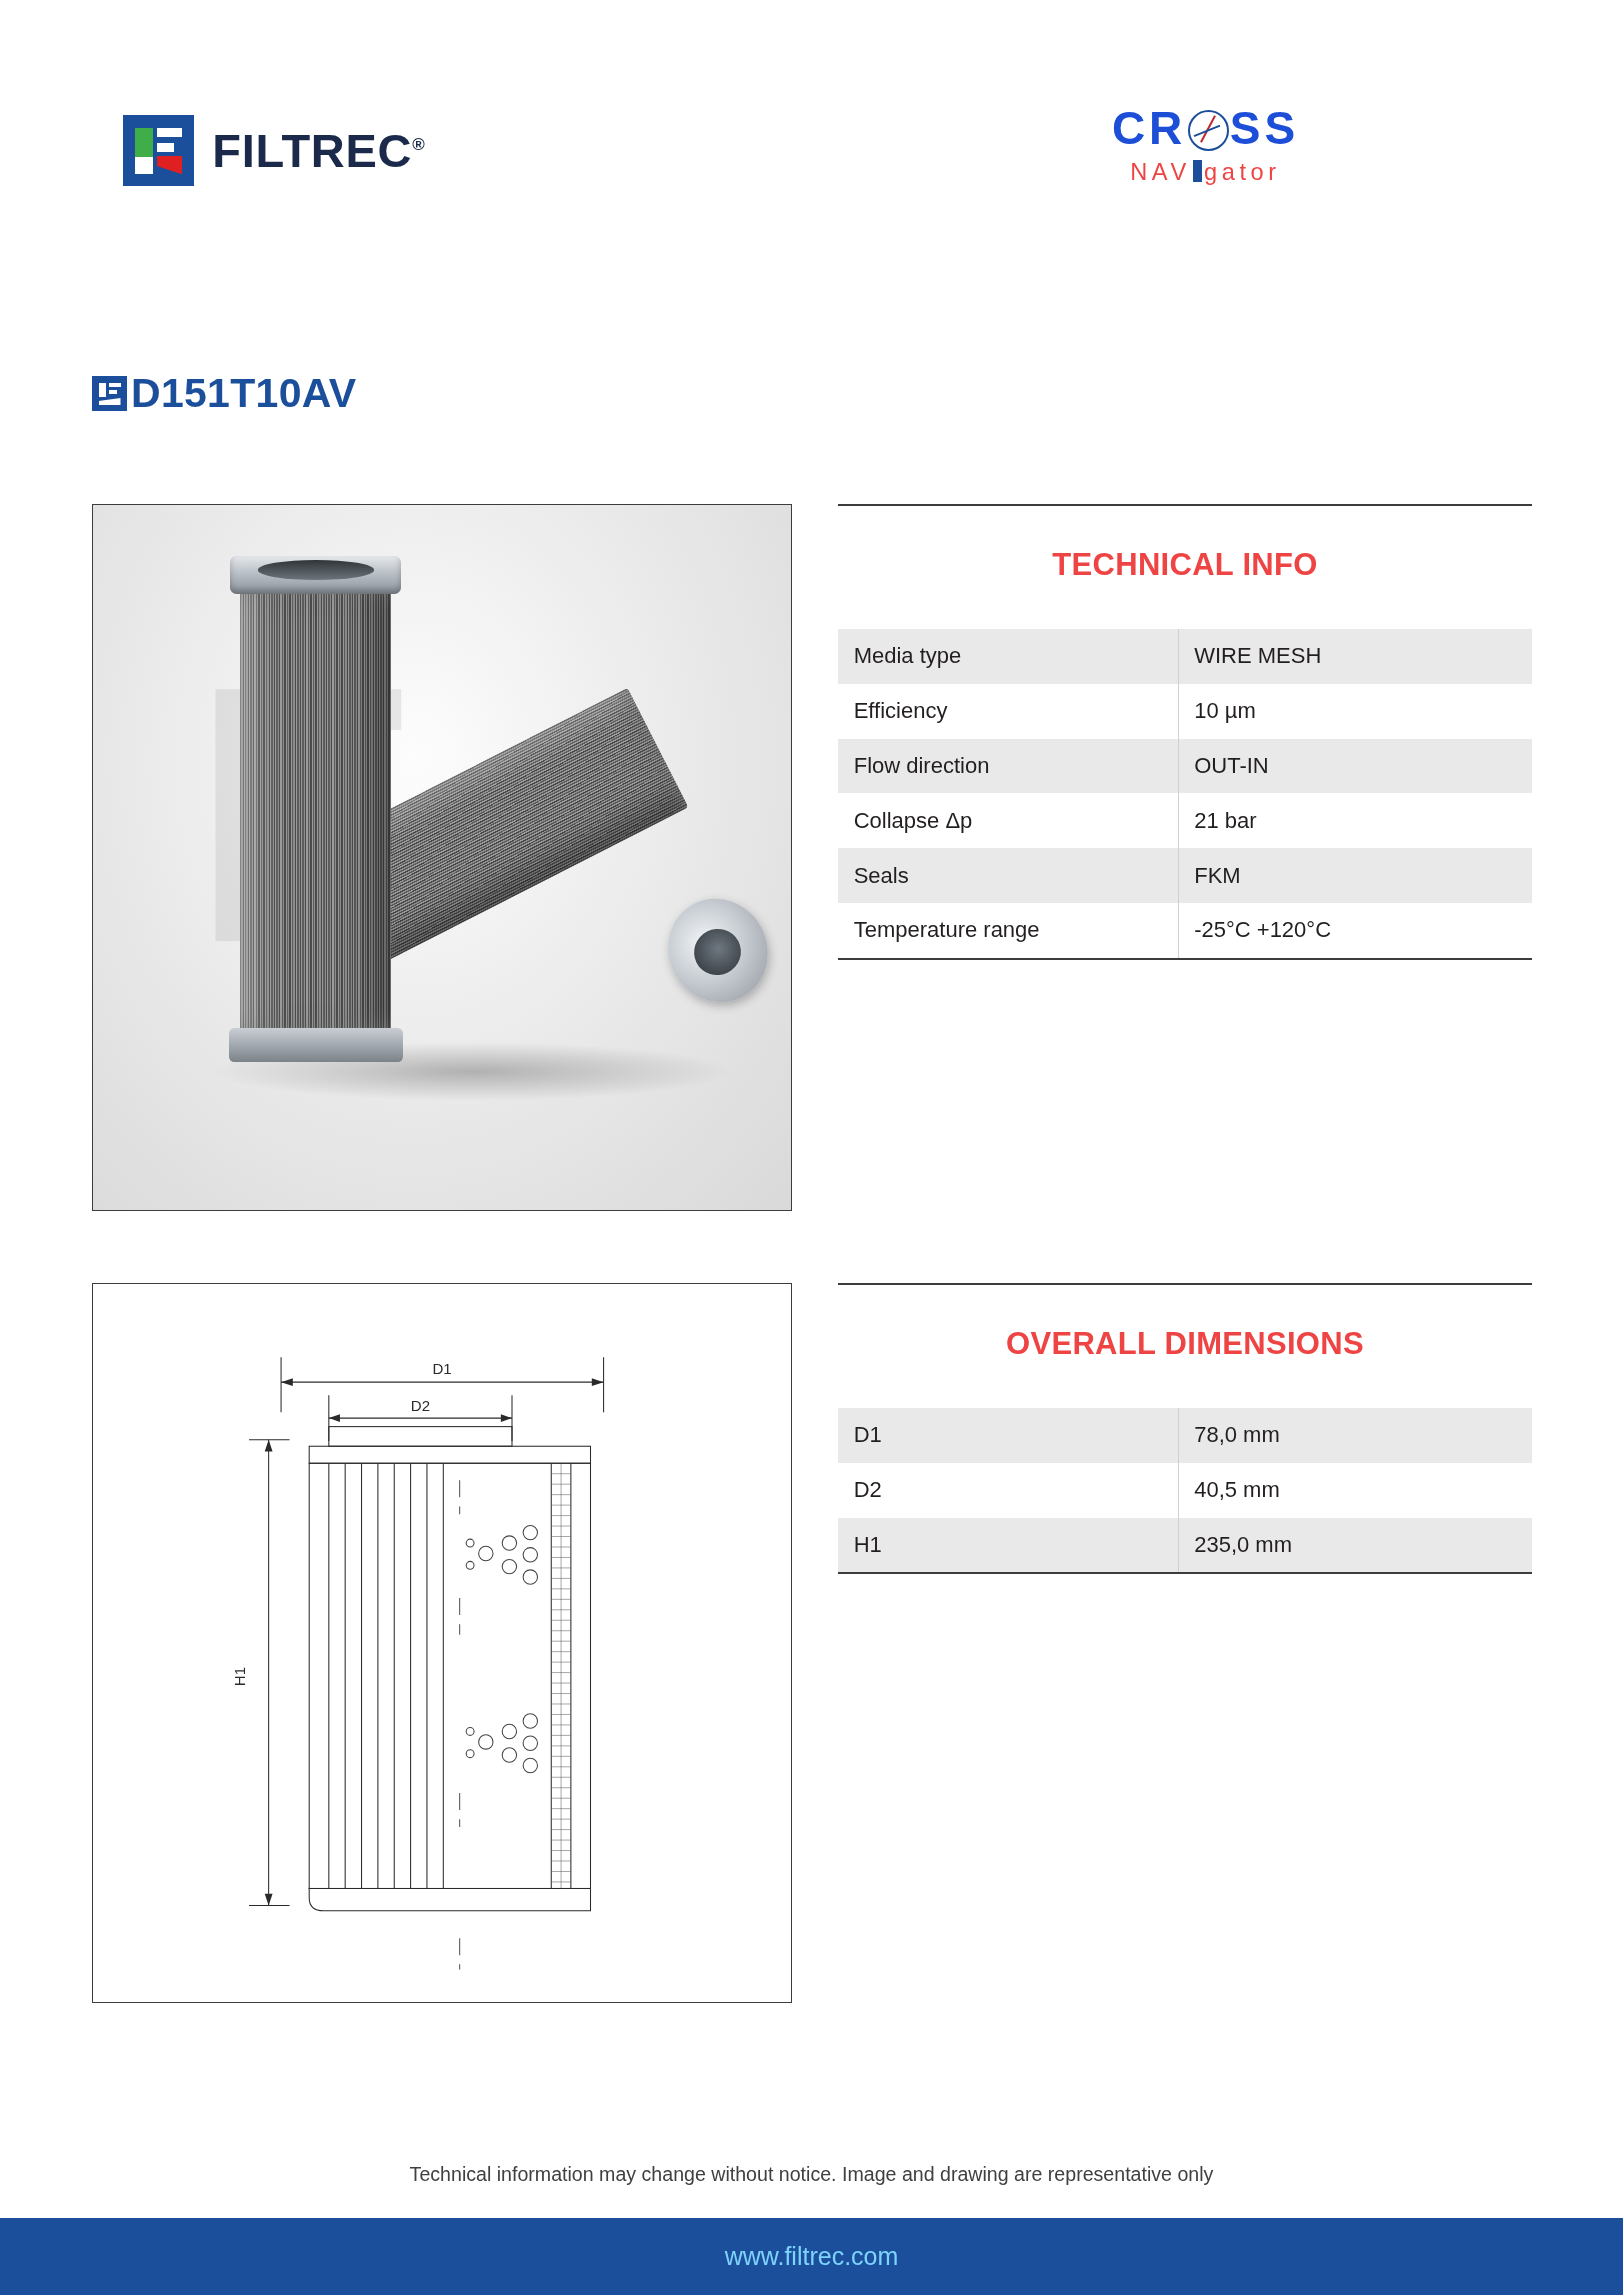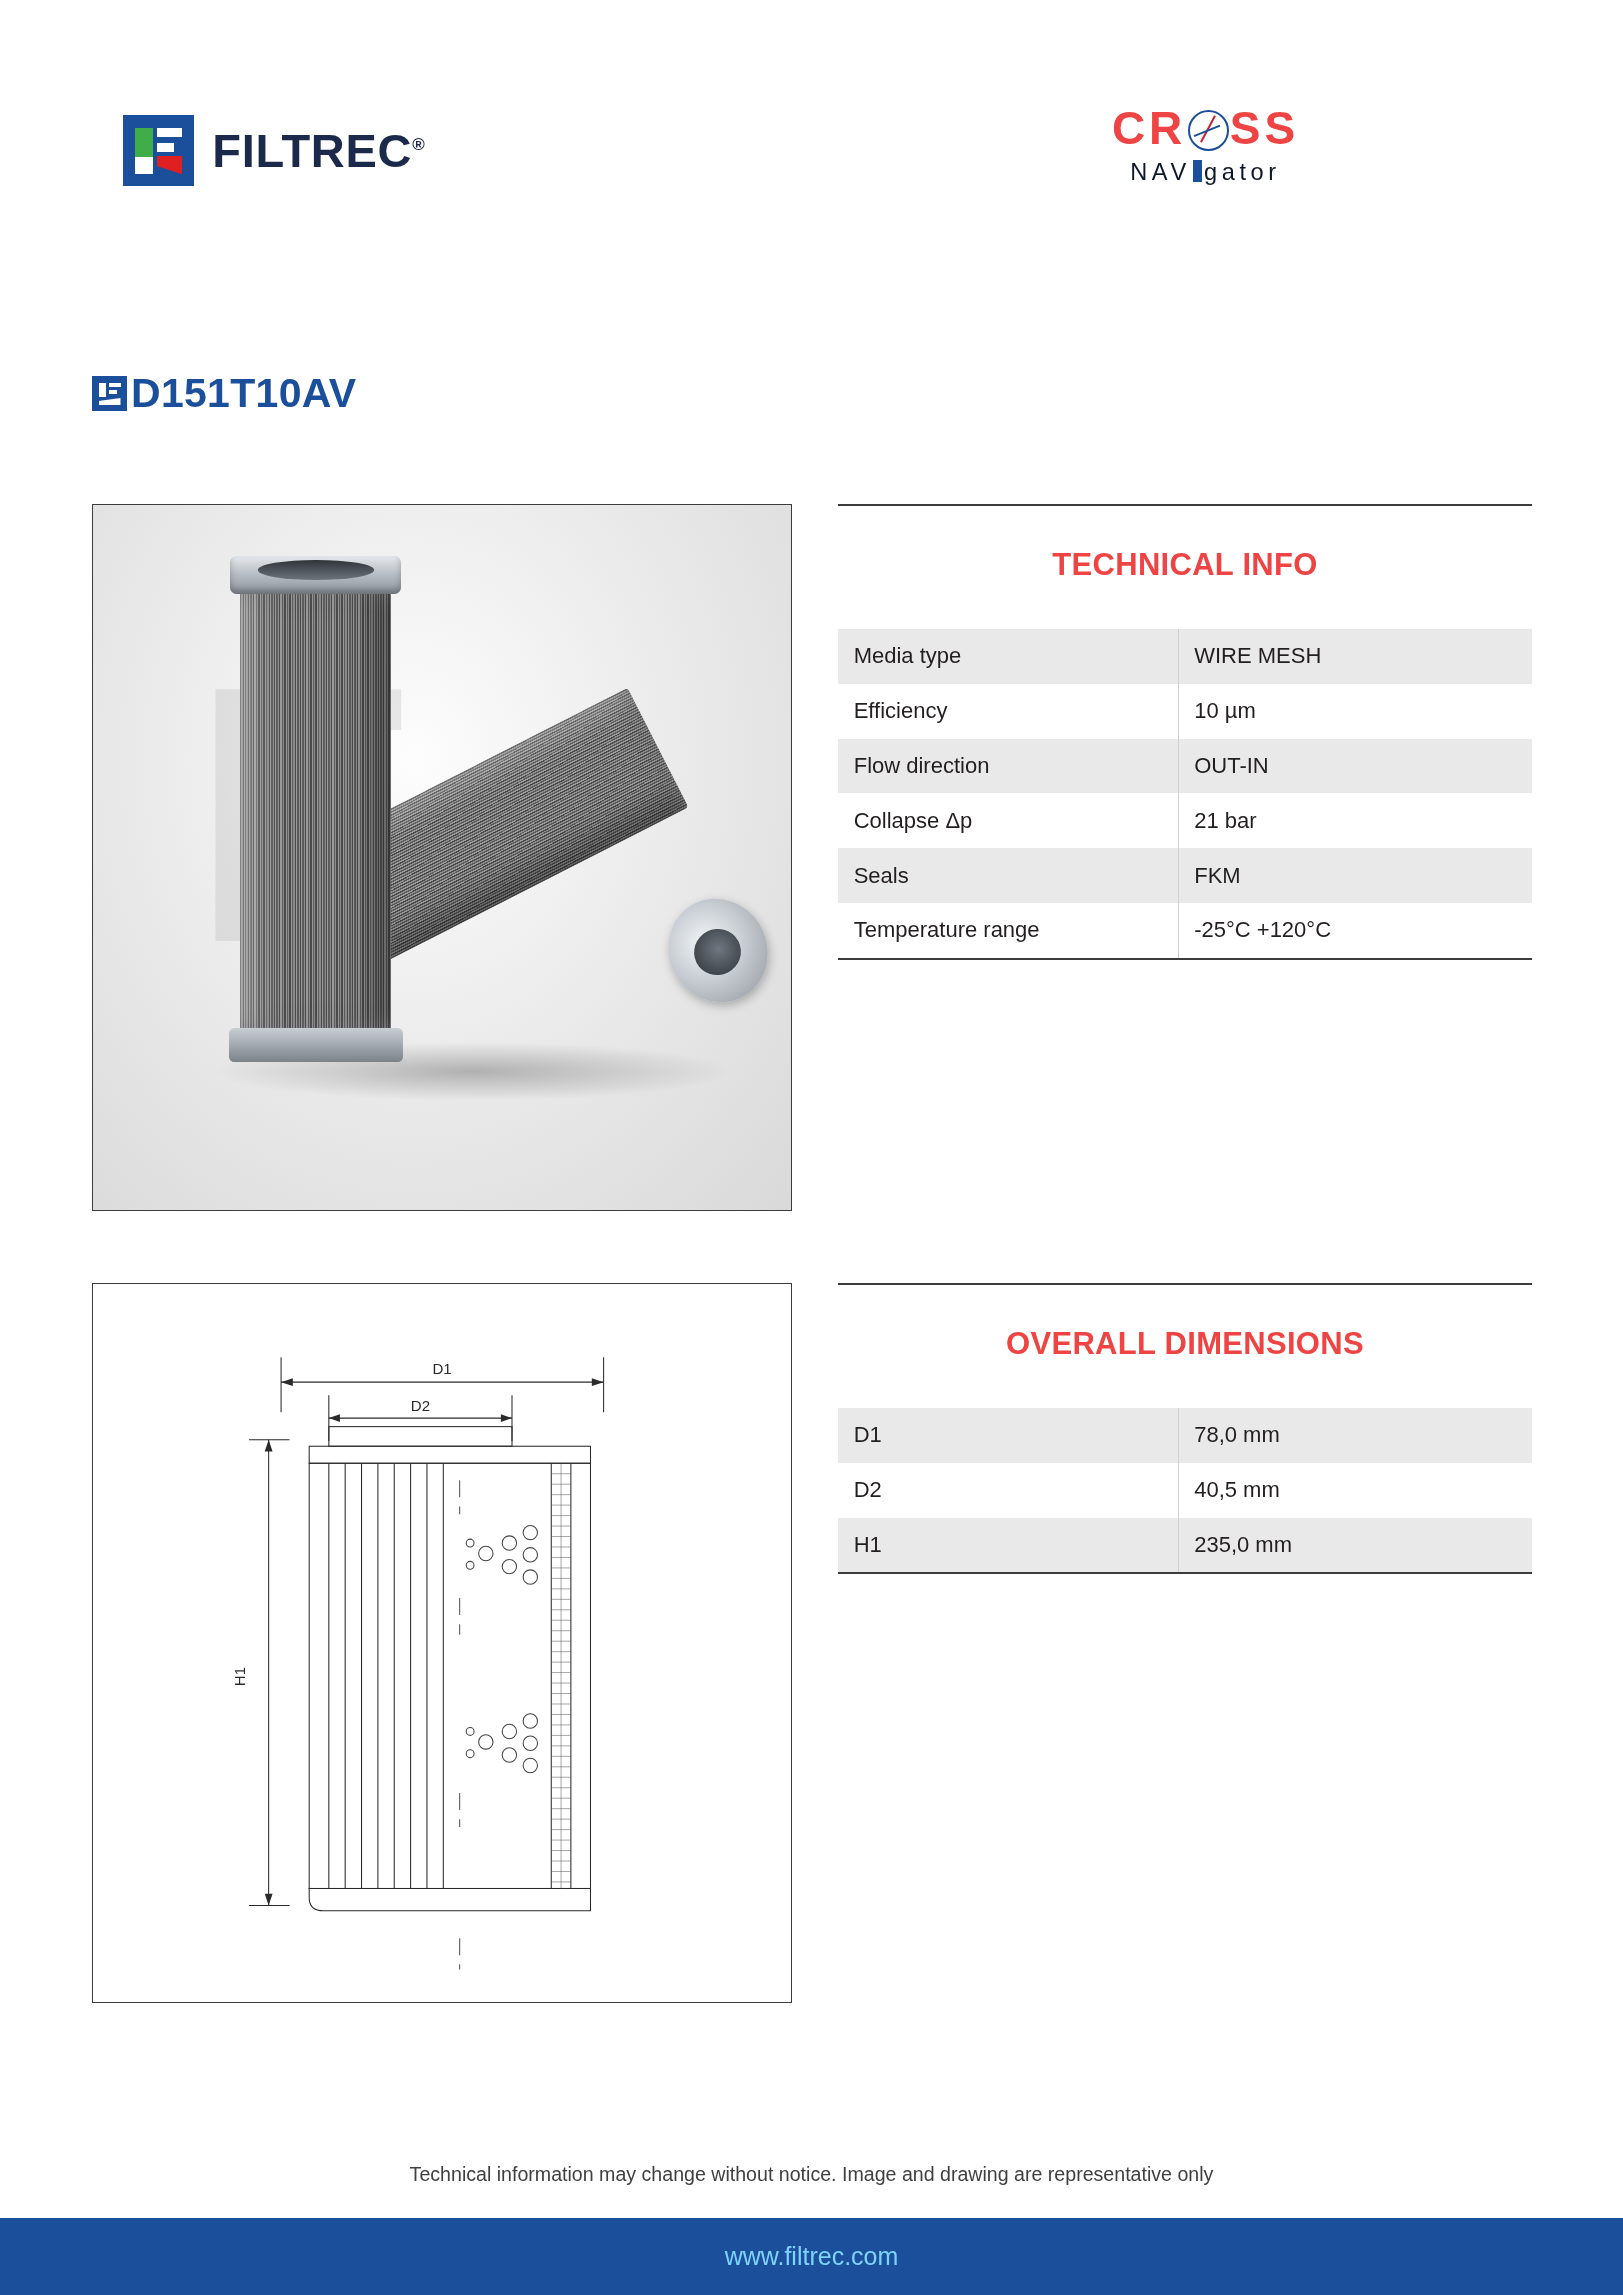--- a/index.html
+++ b/index.html
@@ -87,29 +87,29 @@
     position: absolute;
     right: 118px;
     top: 105px;
     width: 275px;
     text-align: center;
   }
   .cross-nav .cross-line {
     font-size: 46px;
     font-weight: bold;
     letter-spacing: 3.9px;
-    color: #ef4444;
+    color: #1d4ed8;
     line-height: 1;
     position: relative;
     display: inline-block;
   }
   .cross-nav .nav-line {
     font-size: 23.6px;
     letter-spacing: 4.6px;
-    color: #0f172a;
+    color: #ef4444;
     margin-top: 7.9px;
   }
   .globe {
     display: inline-block;
     width: 41px;
     height: 41px;
     border-radius: 50%;
     border: 2.6px solid #1b4f9c;
     position: relative;
     vertical-align: -6.5px;

